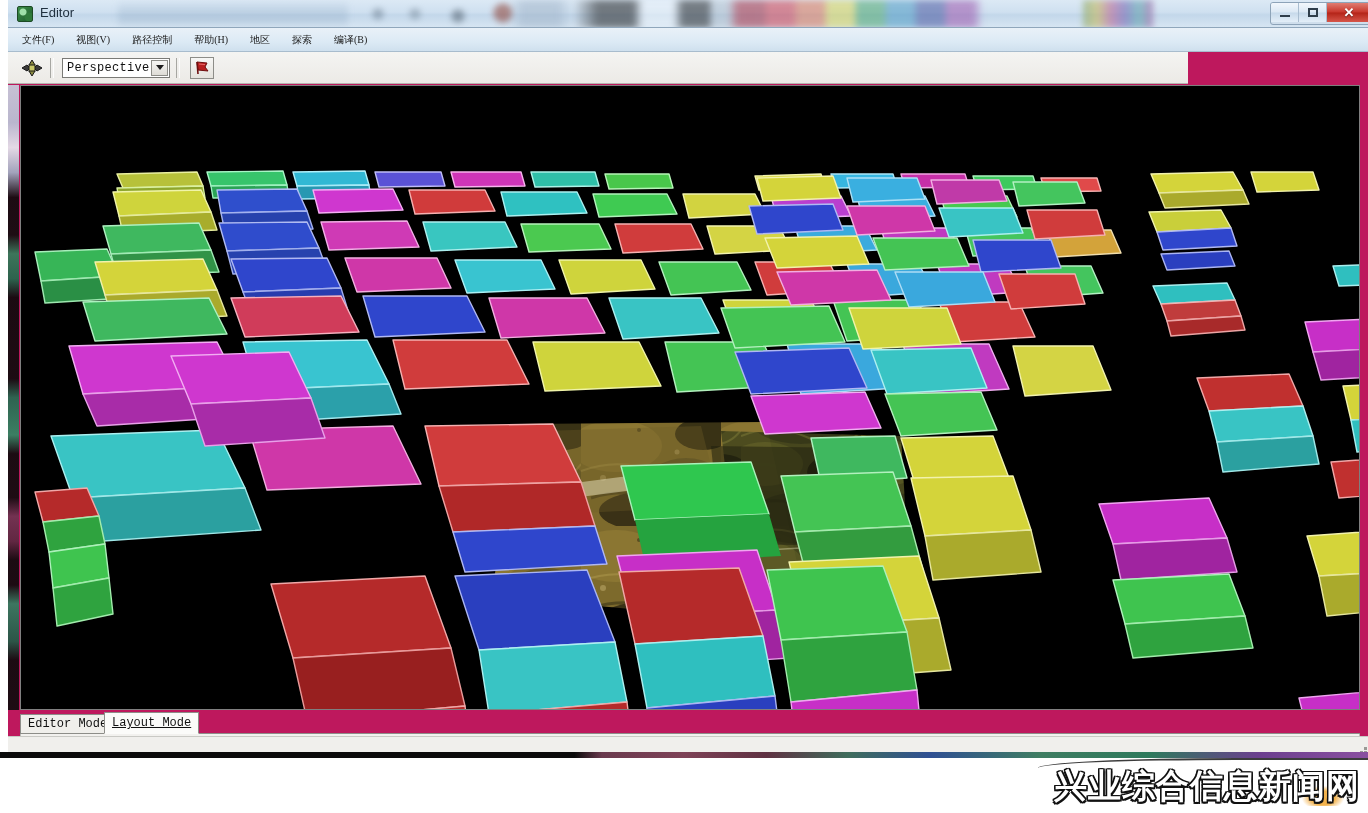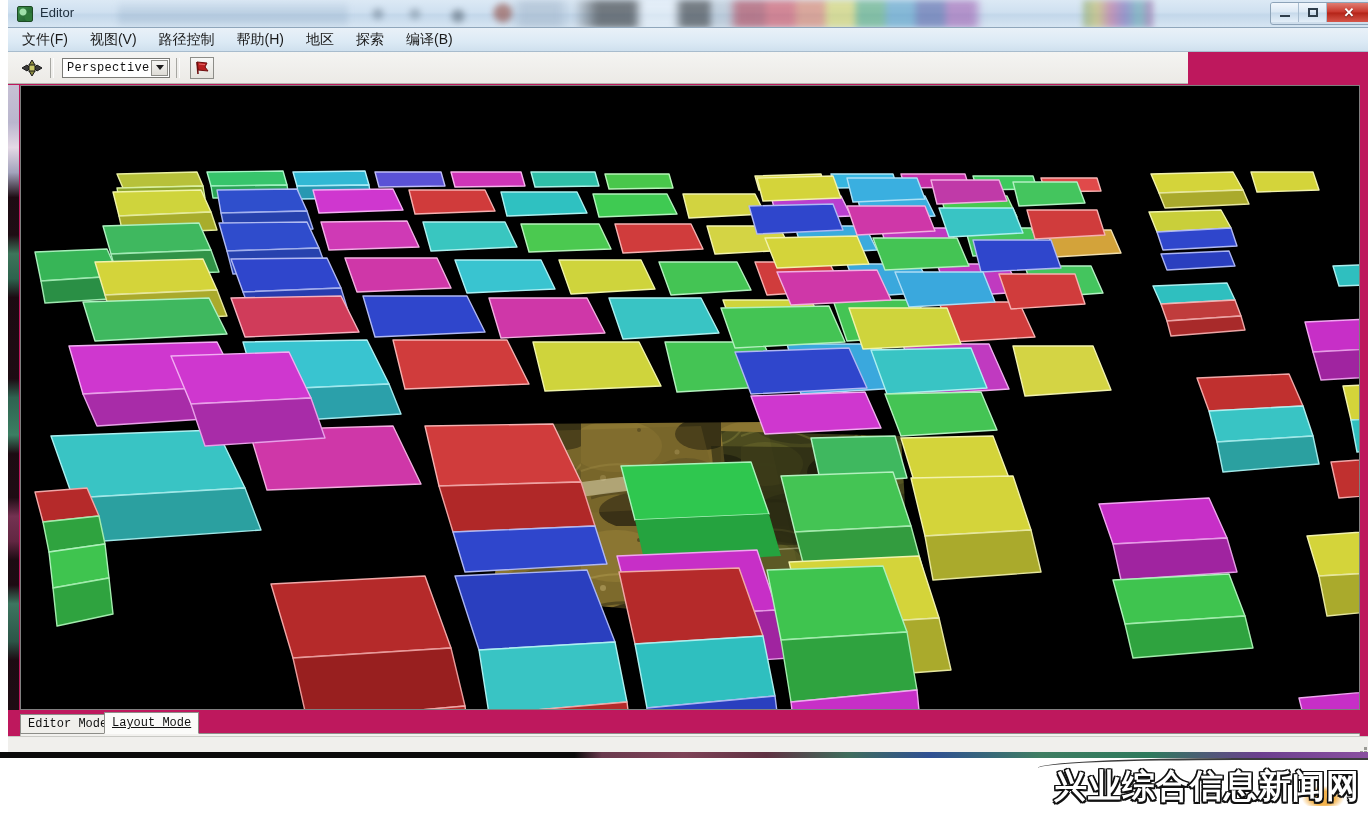--- a/index.html
+++ b/index.html
@@ -143,25 +143,25 @@
     left: 0; top: 28px;
     width: 1368px; height: 24px;
     background: linear-gradient(to bottom, #e9f1f8 0%, #dceaf5 60%, #cfe0ee 100%);
     border-bottom: 1px solid #a8bccd;
     box-sizing: border-box;
     display: flex;
     align-items: center;
     padding-left: 14px;
   }
   .menu-item {
-    font-size: 14px;
+    font-size: 10px;
     color: #1a1a1a;
     margin-right: 22px;
     white-space: nowrap;
-    font-family: Liberation Sans, sans-serif;
+    font-family: Liberation Serif, serif;
     cursor: default;
   }
 
   
   #toolbar {
     position: absolute;
     left: 0; top: 52px;
     width: 1180px; height: 32px;
     background: linear-gradient(to bottom, #f4f4f2 0%, #eceae6 100%);
     border-bottom: 1px solid #b5b5b0;

